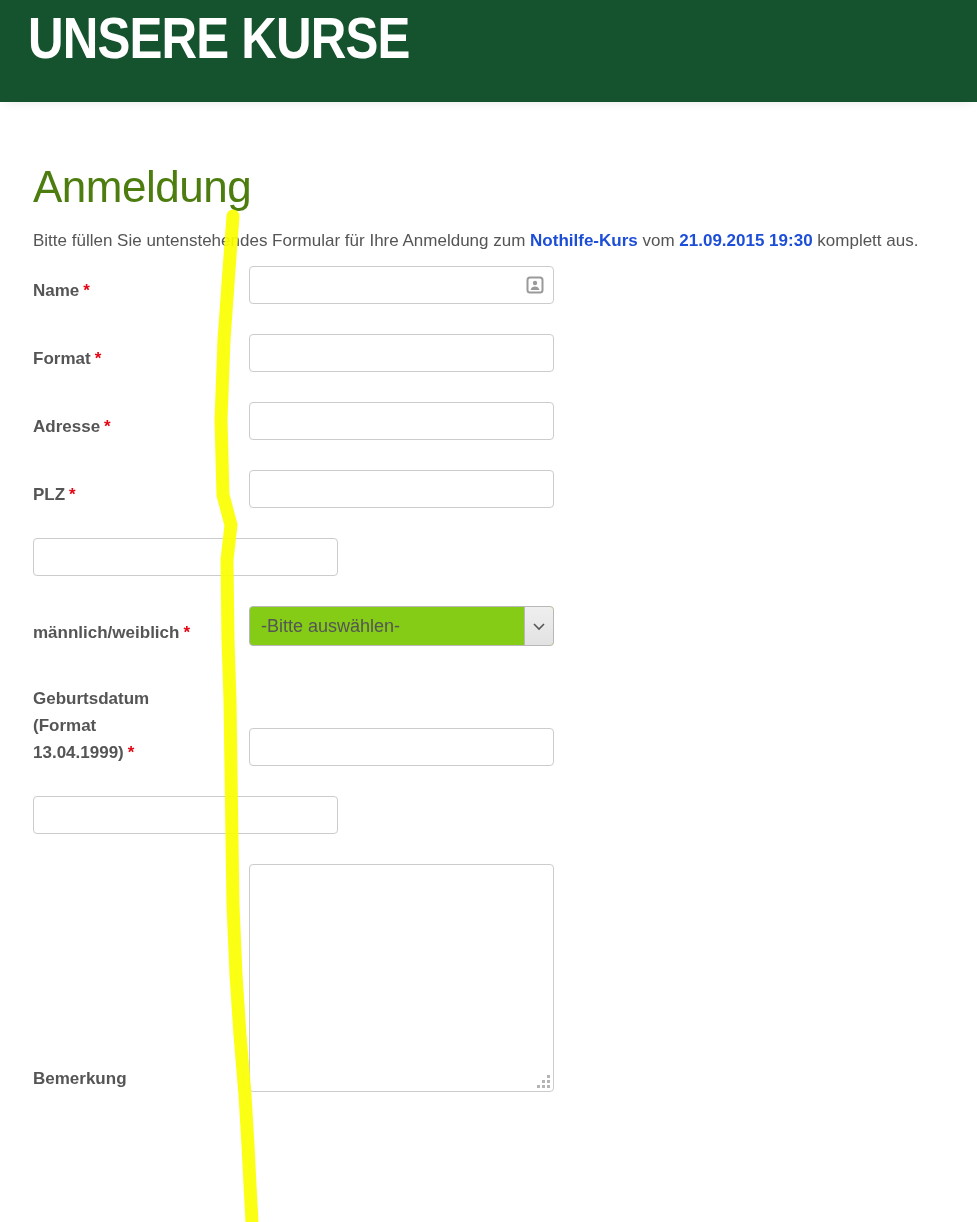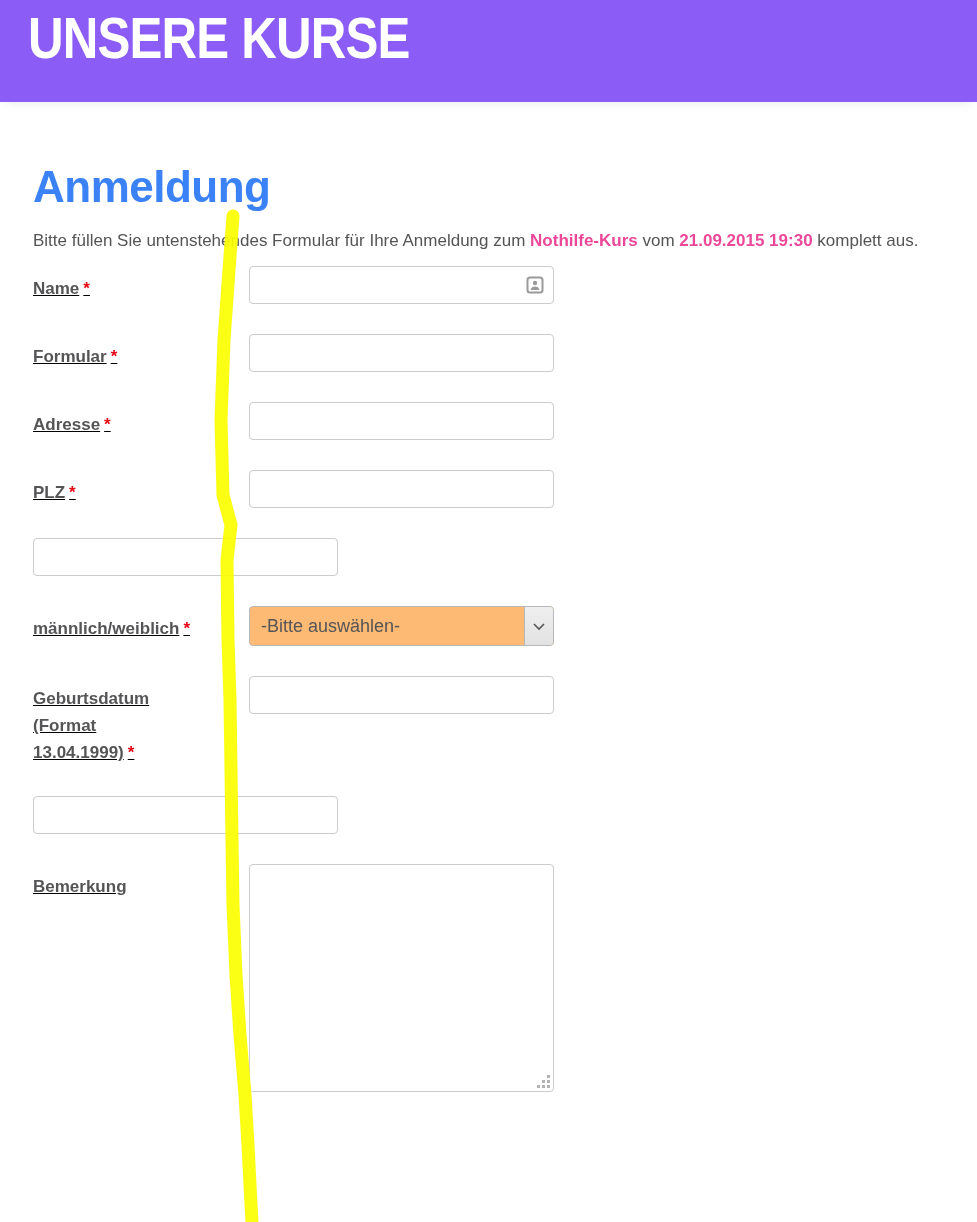--- a/index.html
+++ b/index.html
@@ -1,43 +1,43 @@
 <!DOCTYPE html>
 <html><head>
 <meta charset="utf-8">
 <style>
   * { margin:0; padding:0; box-sizing:border-box; }
   html,body { width:977px; height:1222px; background:#ffffff; overflow:hidden; }
   body { position:relative; font-family:"Liberation Sans","DejaVu Sans",sans-serif; }
 
   
   .site-header {
-    width:100%; height:102px; background:#8b5cf6;
+    width:100%; height:102px; background:#14532d;
     box-shadow:0 6px 10px -6px rgba(0,0,0,0.10);
   }
   .site-header h1 {
     color:#ffffff; font-size:58px; font-weight:bold; line-height:1;
     padding:9px 0 0 33px; letter-spacing:-1px;
     transform:scaleX(0.85); transform-origin:left top; white-space:nowrap;
   }
 
   
   .content { padding:0 22px 0 33px; }
   .page-title {
-    margin-top:62px; font-size:44px; font-weight:bold; color:#3b82f6;
+    margin-top:62px; font-size:44px; font-weight:normal; color:#4d7c0f;
     line-height:1.05; letter-spacing:-0.5px;
   }
   .intro {
     margin-top:18px; font-size:17px; color:#555557; line-height:25px;
   }
-  .intro b { font-weight:bold; color:#ec4899; }
+  .intro b { font-weight:bold; color:#1d4ed8; }
 
   
   .reg-form { margin-top:13px; }
-  .row { display:flex; align-items:flex-start; margin-bottom:30px;text-decoration:underline; }
+  .row { display:flex; align-items:flex-end; margin-bottom:30px; }
   .row-label {
     width:216px; flex:0 0 216px; padding-top:9px; padding-right:20px;
     font-size:17px; font-weight:bold; color:#555557; line-height:27px;
   }
   .row-label .lbl { white-space:pre-line; }
   .req { color:#e30613; font-weight:bold; margin-left:4px; }
   .ctrl { position:relative; }
 
   .text-input {
     width:305px; height:38px; border:1px solid #cccccc; border-radius:4px;
@@ -49,21 +49,21 @@
   .autofill-icon {
     position:absolute; right:9px; top:9px; width:20px; height:20px;
     display:flex; align-items:center; justify-content:center;
   }
 
   
   .select-wrap { position:relative; width:305px; }
   .select-control {
     -webkit-appearance:none; appearance:none;
     width:305px; height:40px; border:1px solid #b8b8b8; border-radius:4px;
-    background:#fdba74; font-size:18px; color:#555557; padding:0 40px 0 11px; outline:none;
+    background:#84cc16; font-size:18px; color:#555557; padding:0 40px 0 11px; outline:none;
     font-family:"Liberation Sans","DejaVu Sans",sans-serif;
   }
   .select-arrow-btn {
     position:absolute; right:1px; top:1px; width:29px; height:38px;
     background:linear-gradient(#efefef,#e2e2e2);
     border-left:1px solid #b8b8b8; border-radius:0 3px 3px 0;
     display:flex; align-items:center; justify-content:center; pointer-events:none;
   }
 
   
@@ -110,21 +110,21 @@
               <rect x="1.5" y="1.5" width="15" height="15" rx="2.5" fill="none" stroke="#9a9a9a" stroke-width="2"></rect>
               <circle cx="9" cy="7" r="2.2" fill="#9a9a9a"></circle>
               <path d="M4.5 14c0.6-2.6 2.4-3.6 4.5-3.6s3.9 1 4.5 3.6z" fill="#9a9a9a"></path>
             </svg>
         </span>
       </div>
     </div>
 
     <div class="row">
       <label class="row-label">
-        <span class="lbl">Formular</span><span class="req">*</span>
+        <span class="lbl">Format</span><span class="req">*</span>
       </label>
       <div class="ctrl">
         <input type="text" class="text-input no-icon" value="" style="">
       </div>
     </div>
 
     <div class="row">
       <label class="row-label">
         <span class="lbl">Adresse</span><span class="req">*</span>
       </label>

